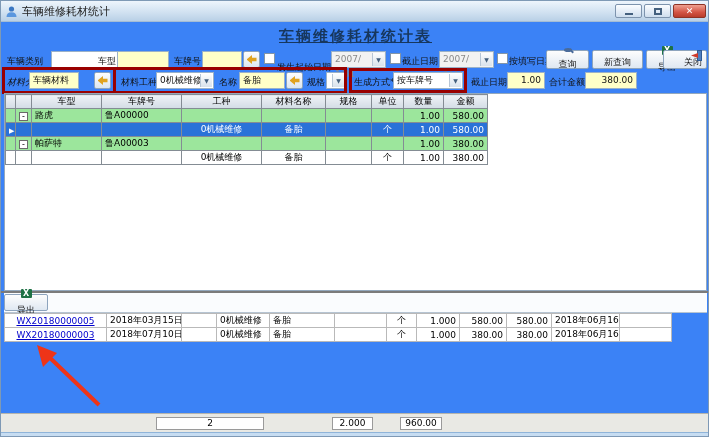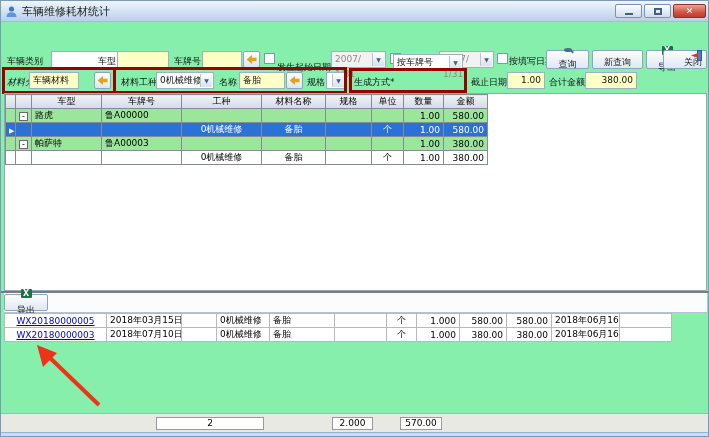--- a/index.html
+++ b/index.html
@@ -1,17 +1,17 @@
 <!DOCTYPE html>
 <html><head>
 <meta charset="utf-8">
 <style>
 * { margin:0; padding:0; box-sizing:border-box; font-family:"DejaVu Sans",sans-serif; }
 body { background:#9aa7b5; }
-.window { position:relative; width:709px; height:437px; background:#86efac;
+.window { position:relative; width:709px; height:437px; background:#3b82f6;
   border:1px solid #7e99b5; overflow:hidden; }
 .titlebar { position:absolute; left:0; top:0; width:709px; height:21px;
   background:linear-gradient(#eef5fc,#cfe0f0 60%,#b9d0e6); border-bottom:1px solid #a5bdd4;
   display:flex; align-items:center; padding:0 4px; }
 .title-text { font-size:11px; color:#222; margin-left:4px; flex:1; }
 .win-btns { display:flex; gap:2px; }
 .wbtn { width:27px; height:14px; border:1px solid #7d93ad; border-radius:2px;
   background:linear-gradient(#fbfdff,#cfdeee); display:flex; align-items:center; justify-content:center; }
 .wbtn .bar { width:8px; height:2px; background:#44607e; margin-top:6px; }
 .wbtn .box { width:8px; height:7px; border:2px solid #44607e; }
@@ -95,20 +95,21 @@
         </span>
       <span class="wbtn">
           <span class="box"></span>
         </span>
       <span class="wbtn close">
           <span>✕</span>
         </span>
     </span>
   </div>
 
+  <div class="page-title">车辆维修耗材统计表</div>
 
   <span class="lbl" style="left:6px; top:54px;">车辆类别</span>
   <div class="inp white" style="left:50px; top:50px; width:84px;">
       <span class="dd-arrow">▼</span>
     </div>
   <span class="lbl" style="left:97px; top:54px;">车型</span>
   <div class="inp" style="left:116px; top:50px; width:52px;"></div>
   <span class="lbl" style="left:173px; top:54px;">车牌号</span>
   <div class="inp" style="left:201px; top:50px; width:40px;"></div>
   <div class="fbtn" style="left:242px; top:50px;">
@@ -155,21 +156,21 @@
   <span class="lbl" style="left:218px; top:75px;">名称</span>
   <div class="inp" style="left:238px; top:71px; width:46px;">备胎</div>
   <div class="fbtn" style="left:285px; top:71px;">
       <span class="funnel"></span>
     </div>
   <span class="lbl" style="left:306px; top:75px;">规格</span>
   <div class="inp white" style="left:325px; top:71px; width:20px;">
       <span class="dd-arrow">▼</span>
     </div>
   <span class="lbl" style="left:353px; top:75px;">生成方式*</span>
-  <div class="inp white" style="left:392px; top:53px; width:70px;"><span>按车牌号</span><span class="dd-arrow">▼</span></div>
+  <div class="inp white" style="left:392px; top:71px; width:70px;"><span>按车牌号</span><span class="dd-arrow">▼</span></div>
   <span class="lbl" style="left:470px; top:75px;">截止日期</span>
   <div class="inp num" style="left:506px; top:71px; width:38px;">1.00</div>
   <span class="lbl" style="left:548px; top:75px;">合计金额</span>
   <div class="inp num" style="left:584px; top:71px; width:52px;">380.00</div>
 
   <div class="redbox" style="left:1px; top:66px; width:345px; height:27px;"></div>
   <div class="redbox" style="left:1px; top:66px; width:114px; height:27px;"></div>
   <div class="redbox" style="left:348px; top:67px; width:118px; height:25px;"></div>
 
   <div class="panel">
@@ -312,17 +313,17 @@
     </table>
 
   <svg class="arrow-svg" width="95" height="72" viewBox="0 0 95 72">
     <line x1="80" y1="64" x2="28" y2="14" stroke="#ee3418" stroke-width="4"></line>
     <polygon points="18,4 38,12 24,26" fill="#ee3418"></polygon>
   </svg>
 
   <div class="statusbar">
     <div class="sbox" style="left:155px; width:108px;">2</div>
     <div class="sbox" style="left:331px; width:41px;">2.000</div>
-    <div class="sbox" style="left:399px; width:42px;">570.00</div>
+    <div class="sbox" style="left:399px; width:42px;">960.00</div>
   </div>
   <div class="bottomstrip"></div>
 
 </div>
 
 </body></html>

